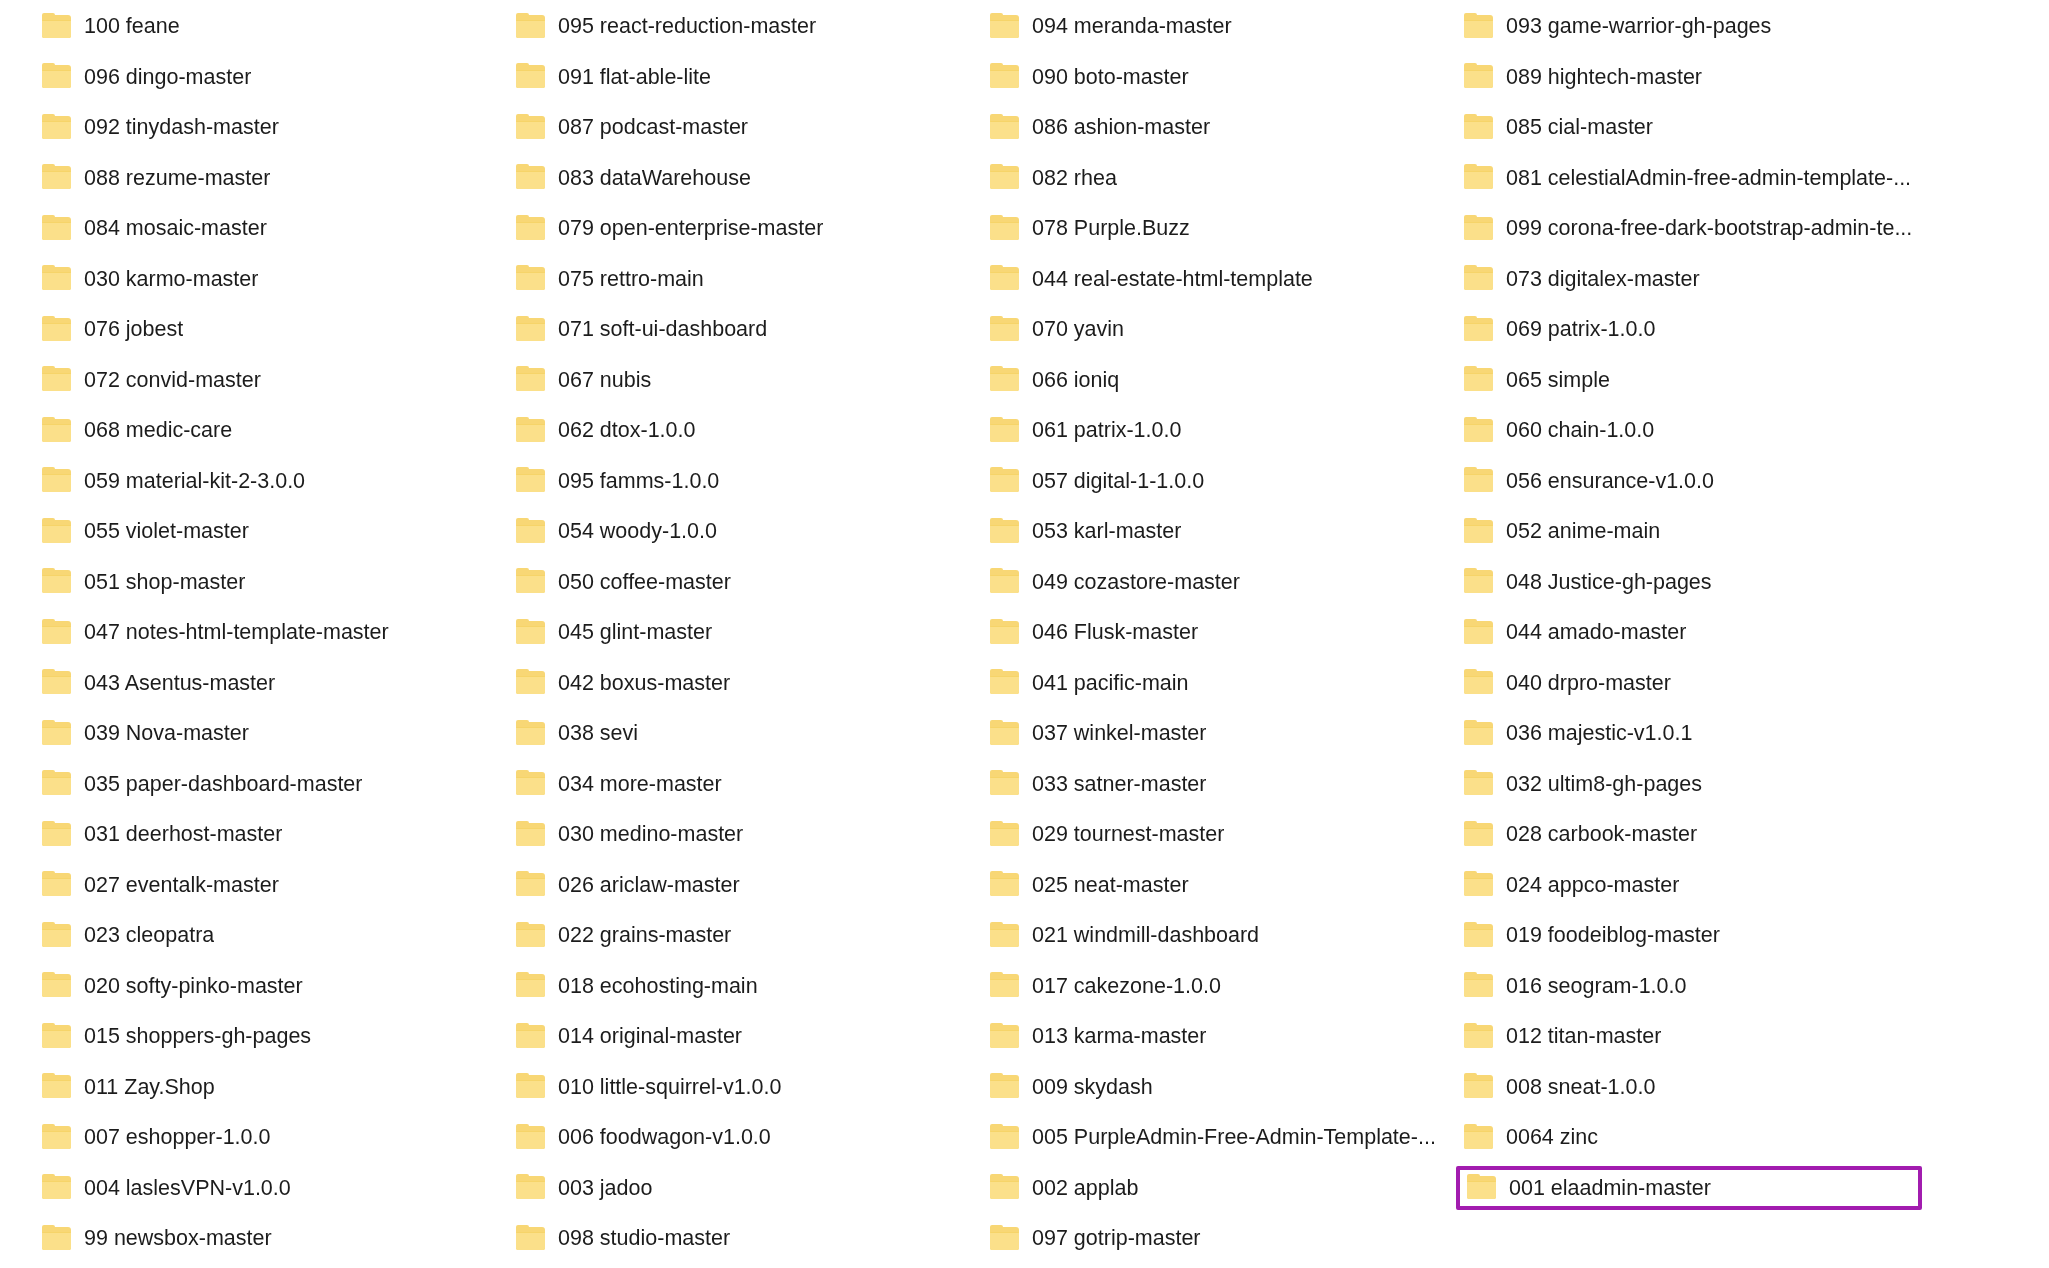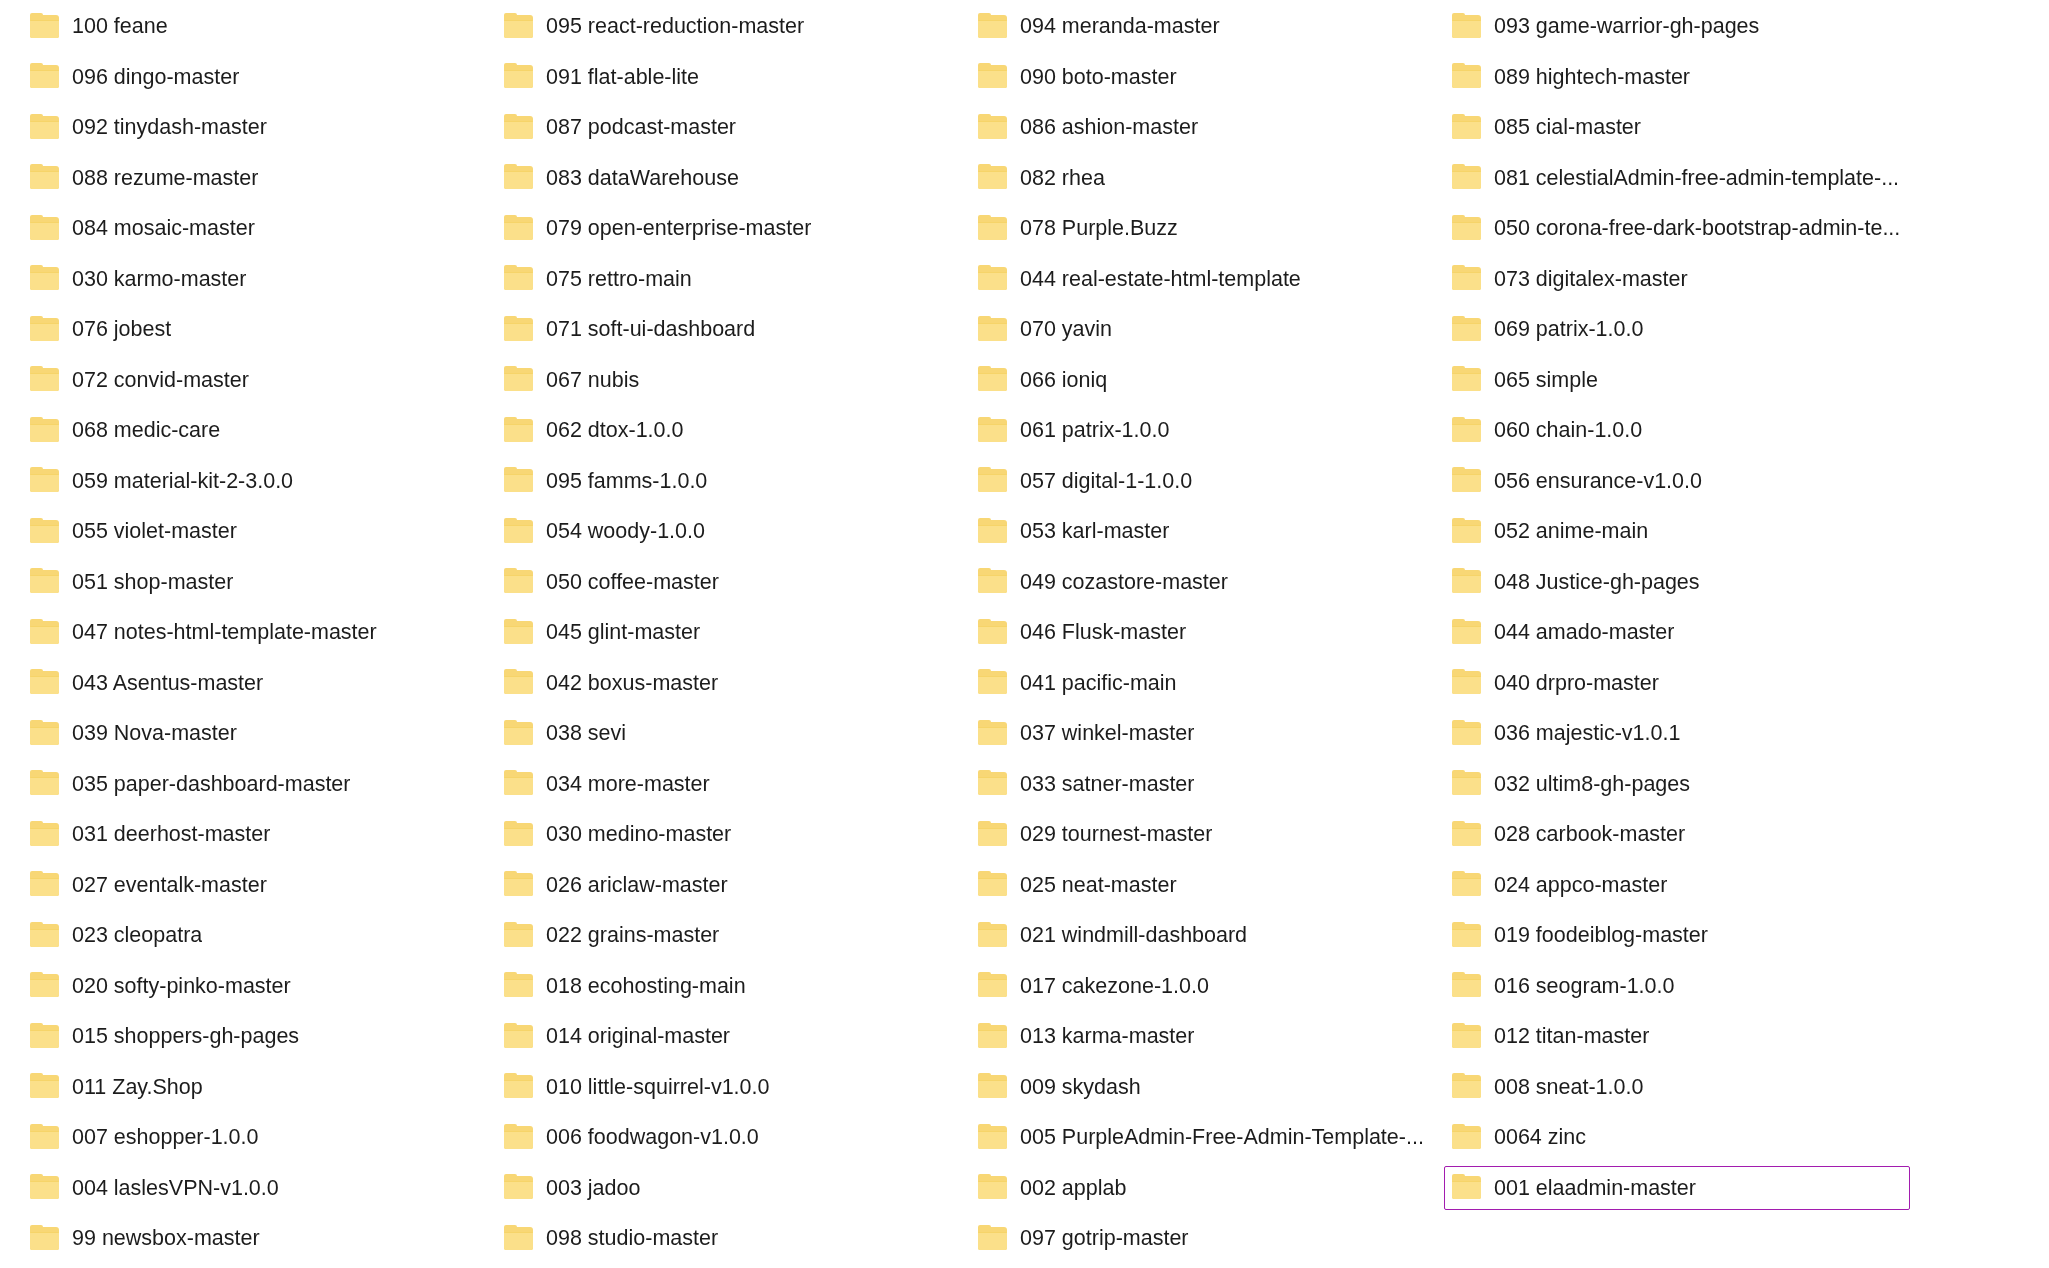--- a/index.html
+++ b/index.html
@@ -11,36 +11,36 @@
     width: 2049px;
     height: 1268px;
     font-family: "Liberation Sans", sans-serif;
     overflow: hidden;
   }
   #grid {
     display: grid;
     grid-template-columns: repeat(4, 474px);
     grid-auto-flow: column;
     grid-template-rows: repeat(25, 50.5px);
-    padding: 4px 0 0 22px;
+    padding: 4px 0 0 34px;
     box-sizing: border-box;
     column-gap: 0px;
   }
   .item {
     display: flex;
     align-items: center;
     height: 44px;
     padding-left: 6px;
     box-sizing: border-box;
     border: 1px solid transparent;
     border-radius: 2px;
     width: 466px;
   }
   .item.selected {
-    border: 1px solid #a21caf;
+    border: 4px solid #a21caf;
     background: #ffffff;
   }
   .folder-icon {
     width: 32px;
     height: 27px;
     position: relative;
     flex: 0 0 auto;
     margin-right: 11px;
   }
   .folder-icon .back {
@@ -717,21 +717,21 @@
         <span class="front"></span>
       </span>
       <span class="label">081 celestialAdmin-free-admin-template-...</span>
     </div>
     <div class="item">
       <span class="folder-icon">
         <span class="tab"></span>
         <span class="back"></span>
         <span class="front"></span>
       </span>
-      <span class="label">050 corona-free-dark-bootstrap-admin-te...</span>
+      <span class="label">099 corona-free-dark-bootstrap-admin-te...</span>
     </div>
     <div class="item">
       <span class="folder-icon">
         <span class="tab"></span>
         <span class="back"></span>
         <span class="front"></span>
       </span>
       <span class="label">073 digitalex-master</span>
     </div>
     <div class="item">

